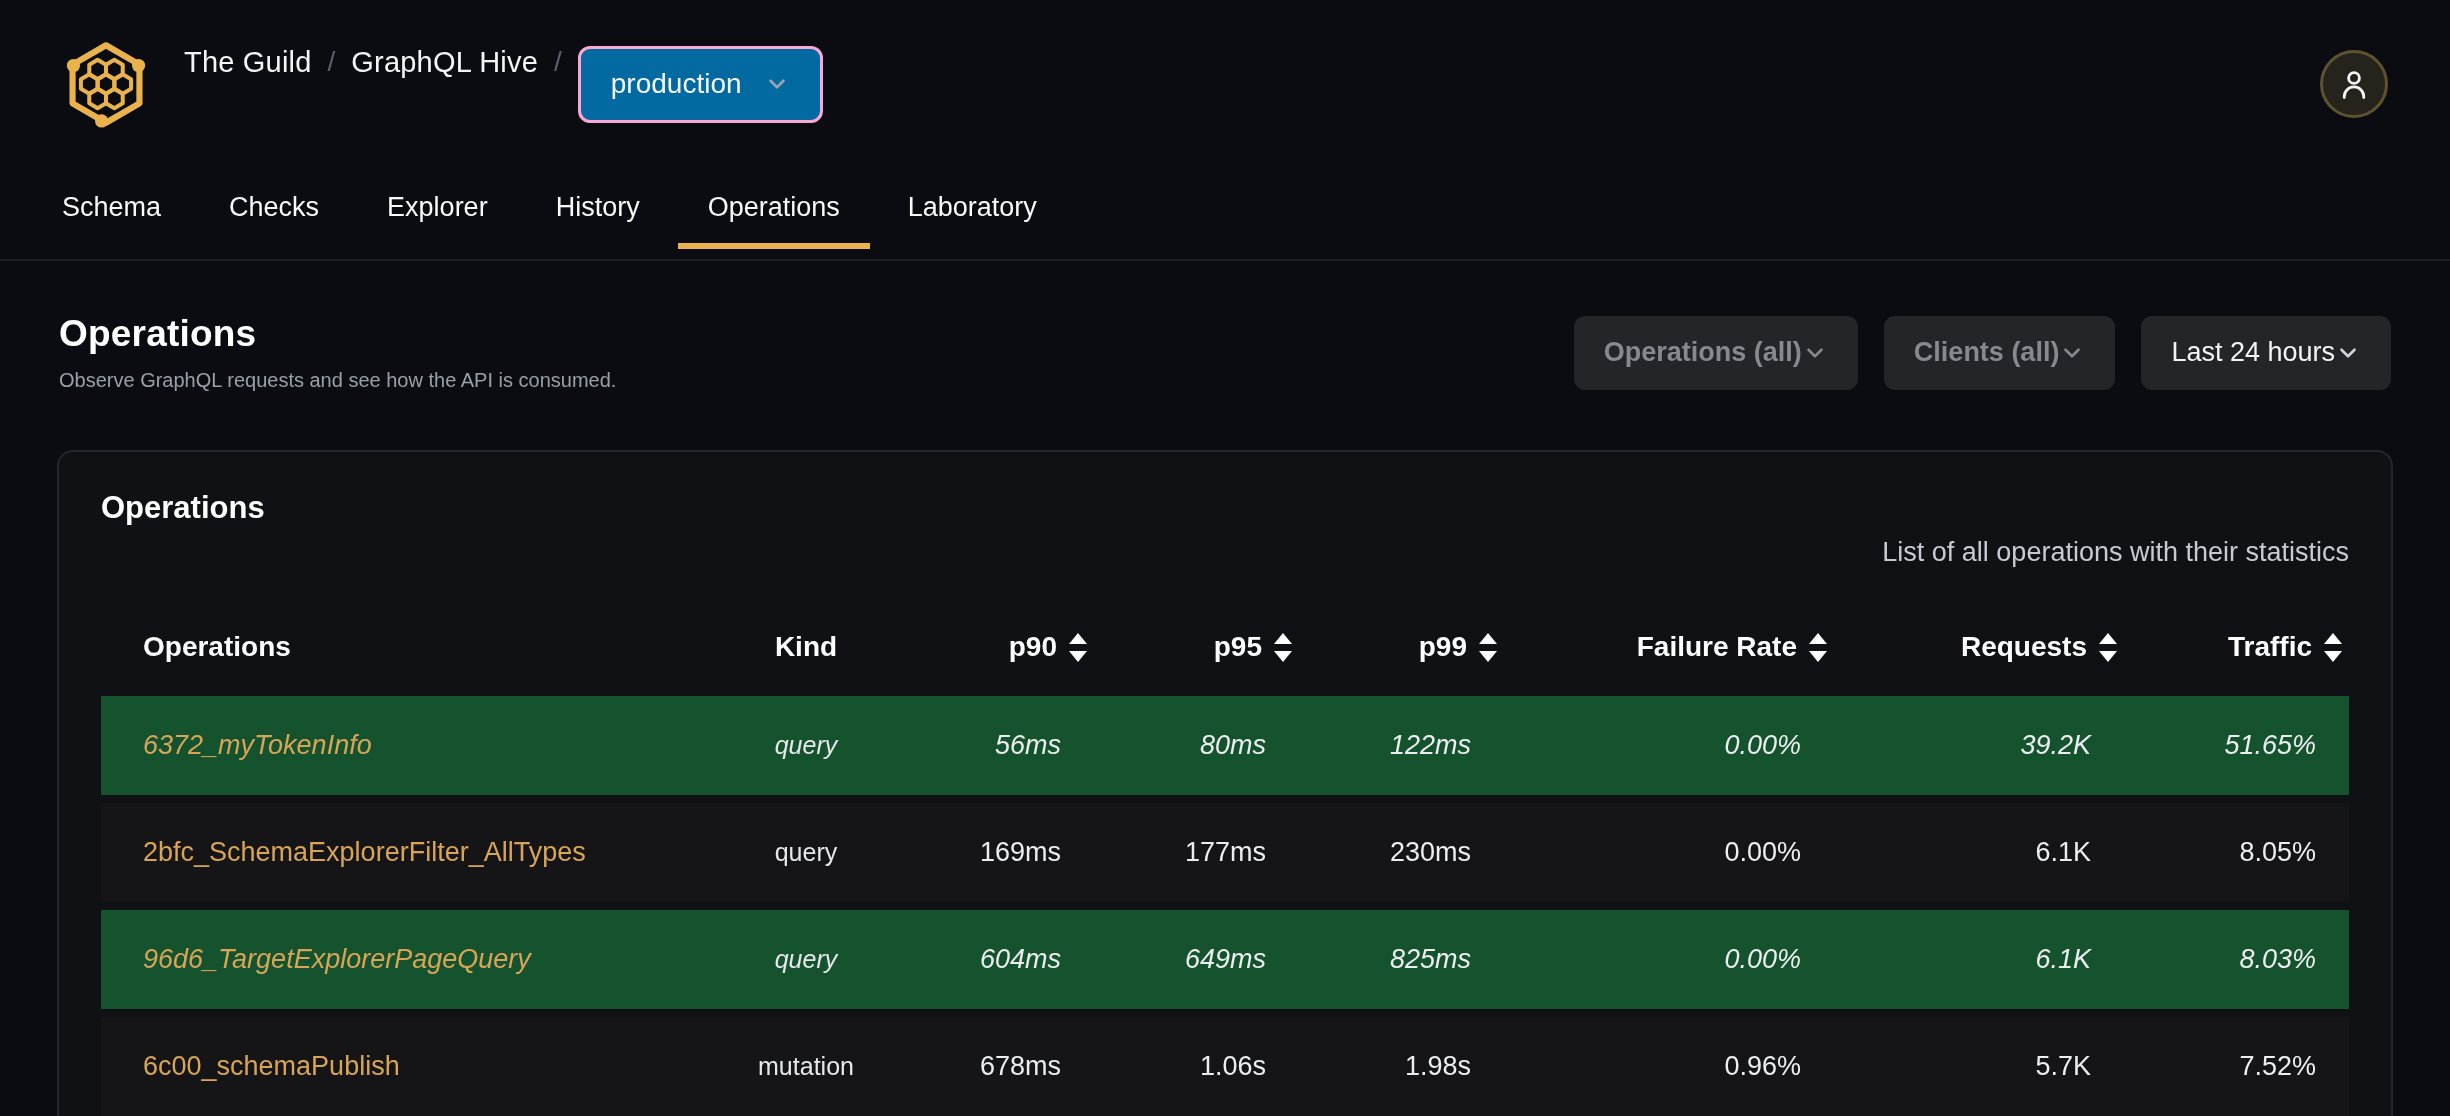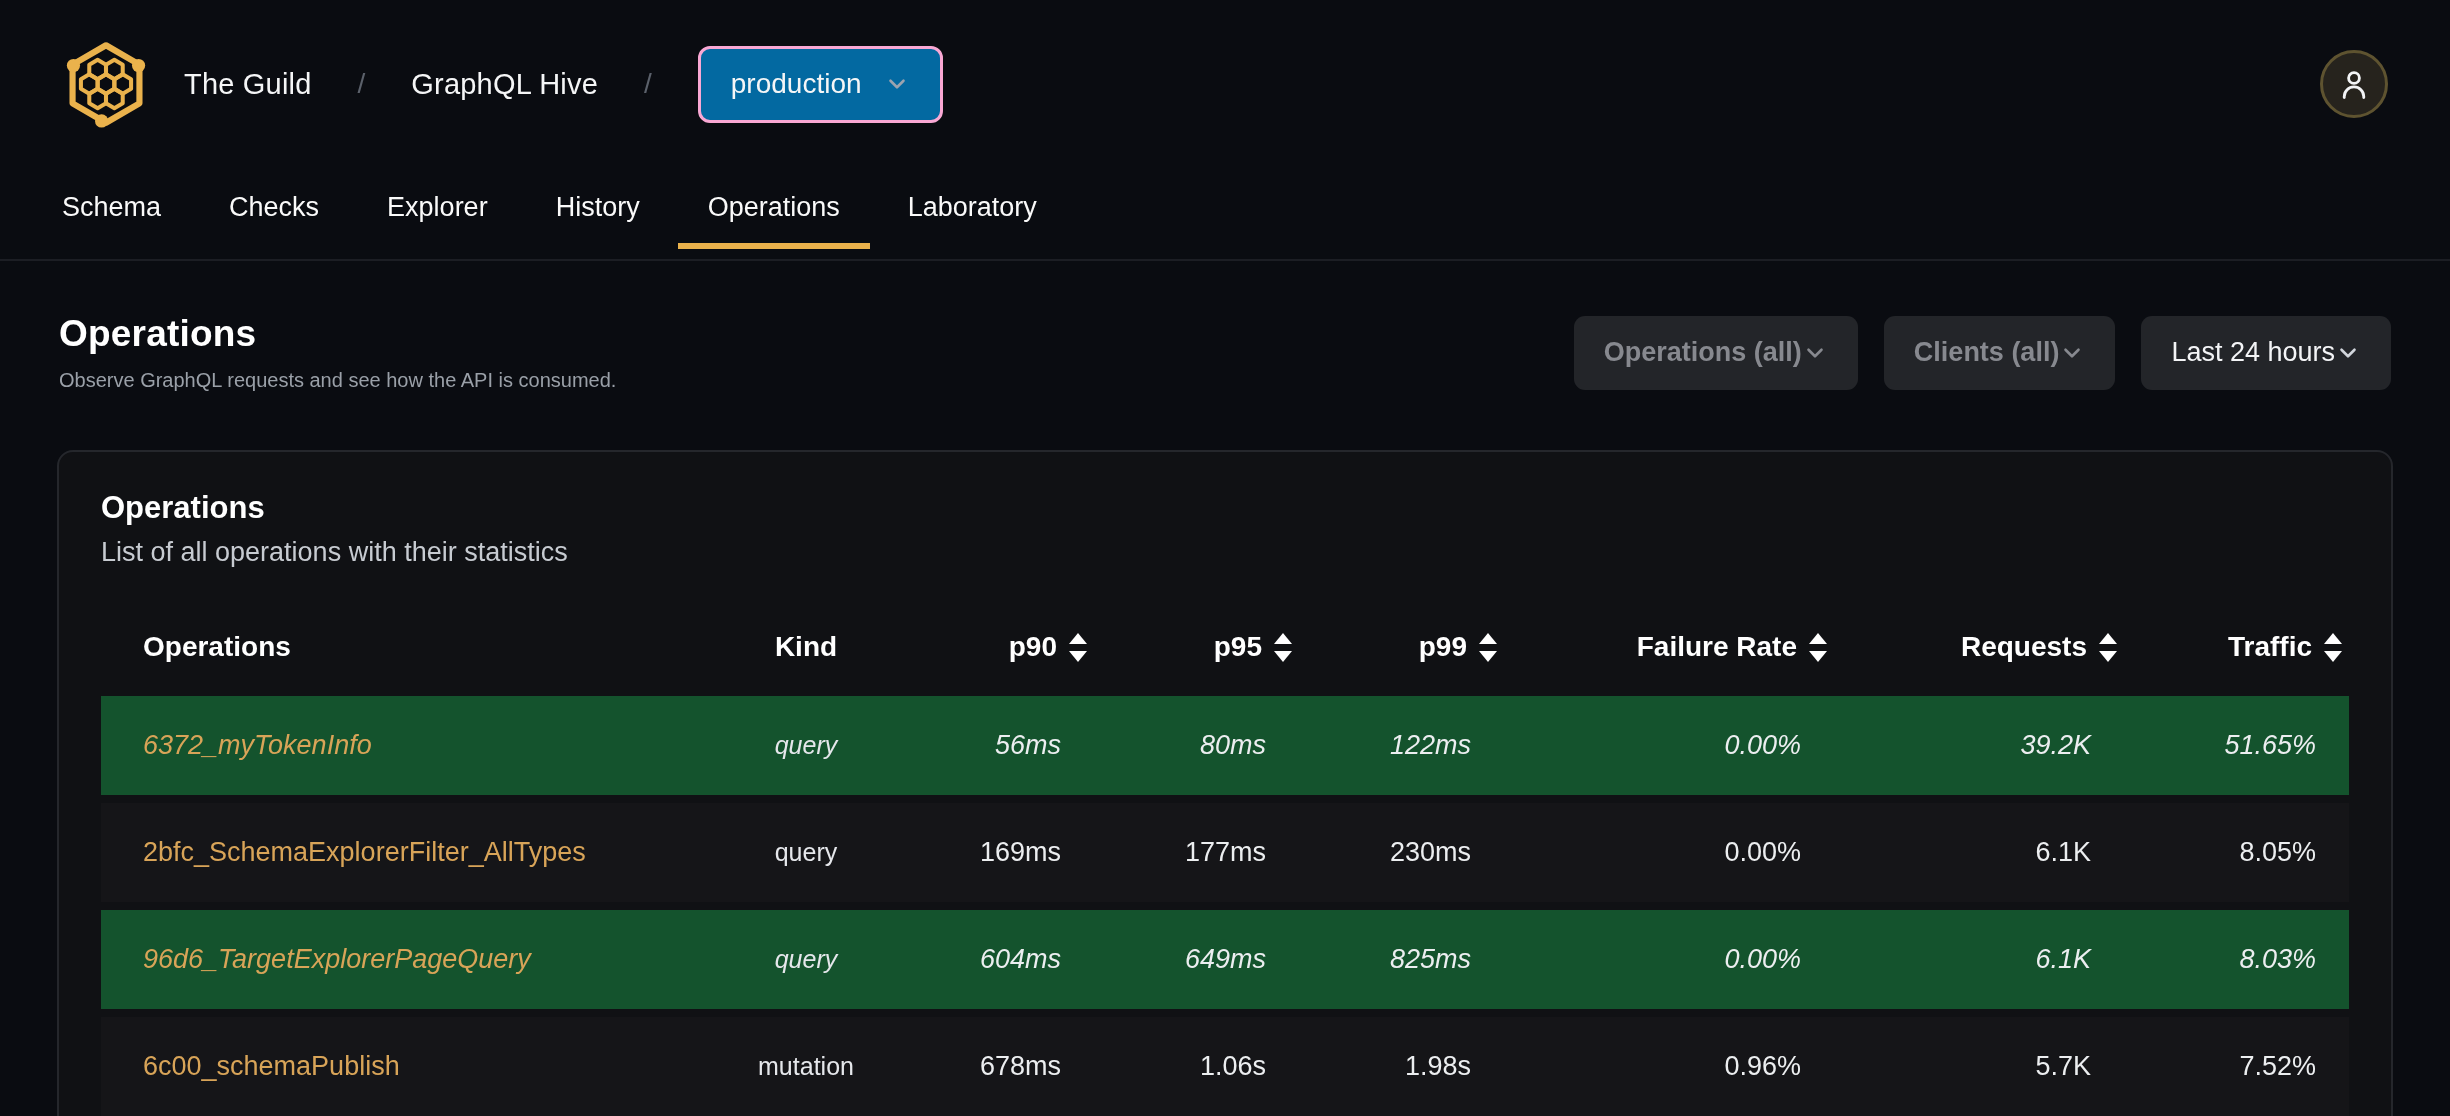--- a/index.html
+++ b/index.html
@@ -8,21 +8,21 @@
     background:#0a0c11;
     font-family:"Liberation Sans", sans-serif;
     color:#f3f4f6;
     -webkit-font-smoothing:antialiased;
   }
   svg { display:block; }
 
   
   .topbar { height:168px; display:flex; align-items:center; padding:0 62px; }
   .logo { width:88px; height:88px; flex:0 0 auto; }
-  .crumbs { display:flex; align-items:center; margin-left:34px; gap:46px; font-size:29px; }
+  .crumbs { display:flex; margin-left:34px; gap:16px; font-size:29px; }
   .crumb { color:#f5f6f7; font-weight:500; letter-spacing:.2px; cursor:pointer; }
   .crumb-sep { color:#5b616b; font-size:28px; }
   .target-btn {
     display:flex; align-items:center; gap:22px;
     background:#0369a1; border:3px solid #f9a8d4; border-radius:12px;
     height:77px; padding:0 30px; color:#f5f6f7; font-size:28px; cursor:pointer;
   }
   .target-btn .chev { color:#9ca3af; }
   .topbar-spacer { flex:1; }
   .avatar {
@@ -63,21 +63,21 @@
   .filter-btn.normal { color:#f3f4f6; font-weight:500; }
   .filter-btn.normal .chev { color:#d1d5db; }
 
   
   .card {
     margin:58px 57px 0 57px; height:900px;
     background:#101114; border:2px solid #25272c; border-radius:16px;
     padding:38px 42px;
   }
   .card-title { font-size:31px; font-weight:700; color:#ffffff; }
-  .card-sub { margin-top:11px; font-size:27px; color:#c7cbd1; }
+  .card-sub { margin-top:11px; font-size:27px; color:#c7cbd1;text-align:right; }
 
   
   .tbl { margin-top:30px; }
   .thead, .trow {
     display:grid;
     grid-template-columns:600px 210px 190px 205px 205px 330px 290px 225px;
     align-items:center;
   }
   .thead { height:98px; }
   .hcell {

